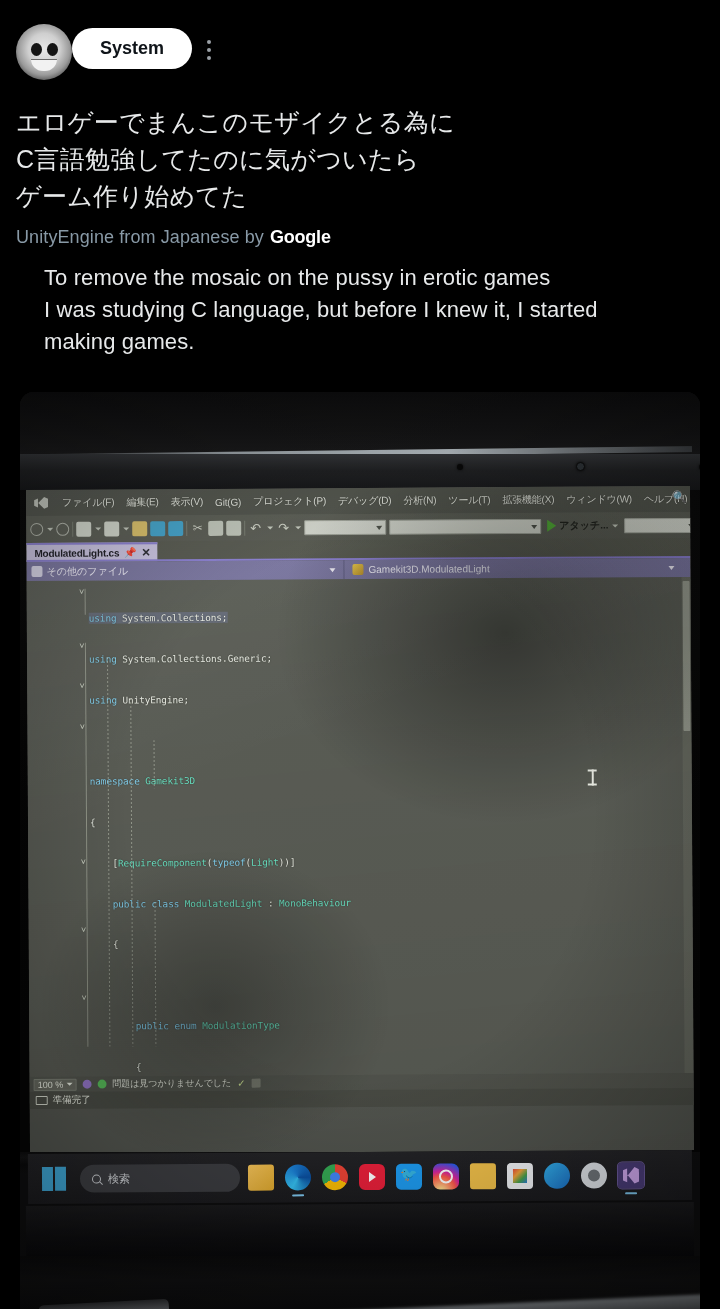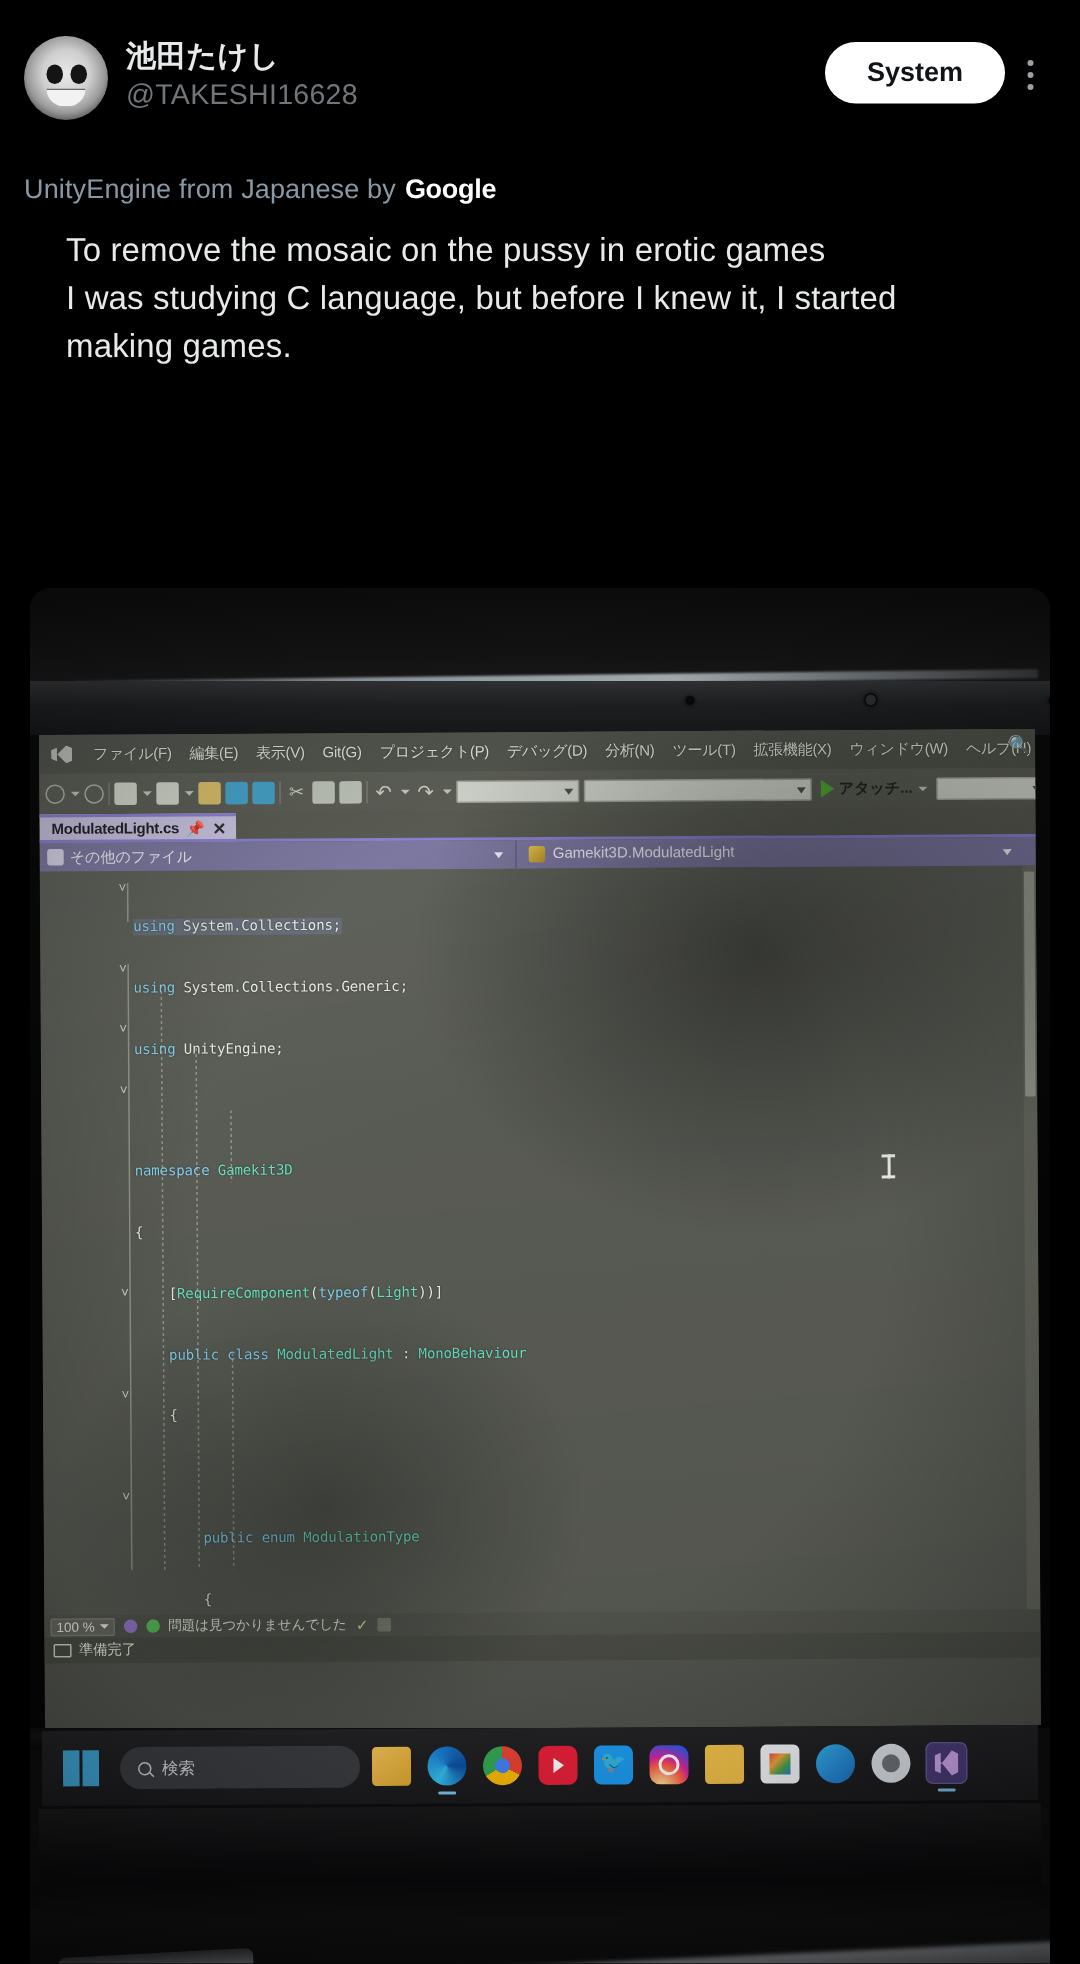--- a/index.html
+++ b/index.html
@@ -677,33 +677,32 @@
 </style>
 </head>
 <body>
 
 <div class="tweet-header">
   <div class="avatar">
     <div class="eye left"></div>
     <div class="eye right"></div>
     <div class="mouth"></div>
   </div>
-  <div class="name-block">
-    <div class="display-name">池田たけし</div>
-    <div class="handle">@TAKESHI16628</div>
-  </div>
   <button class="follow-btn">System</button>
   <div class="more-btn">
     <i></i>
       <i></i>
       <i></i>
   </div>
 </div>
 
 <div class="tweet-body">
+  <div class="jp-text">エロゲーでまんこのモザイクとる為に
+C言語勉強してたのに気がついたら
+ゲーム作り始めてた</div>
 
   <div class="translated-row">
     <span class="translated-label">UnityEngine from Japanese by</span>
     <span class="google-word">Google</span>
   </div>
 
   <div class="en-text">To remove the mosaic on the pussy in erotic games
 I was studying C language, but before I knew it, I started
 making games.</div>
 </div>

